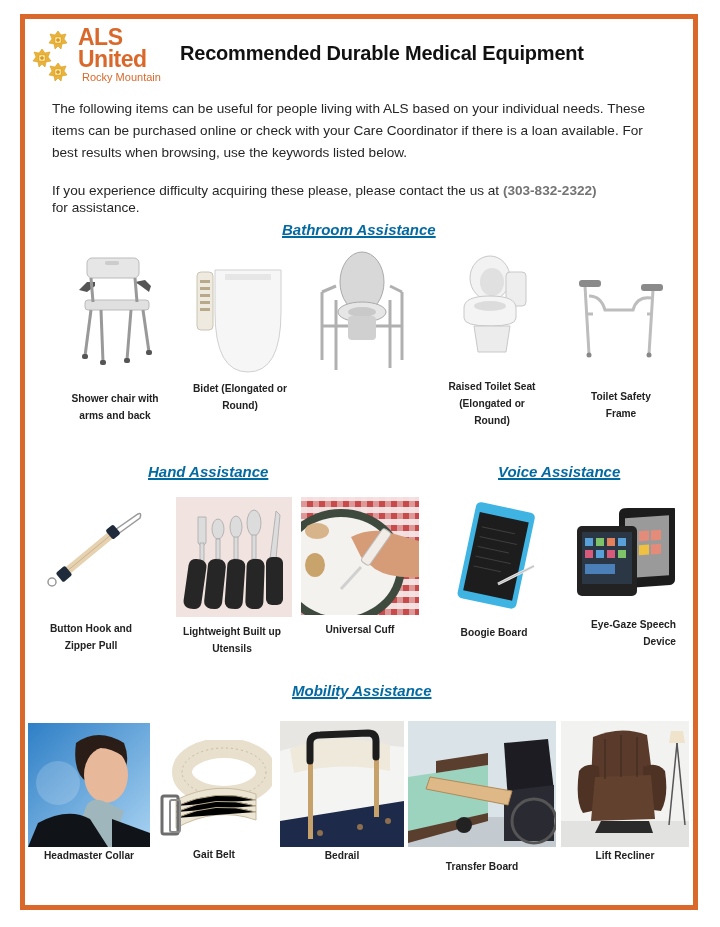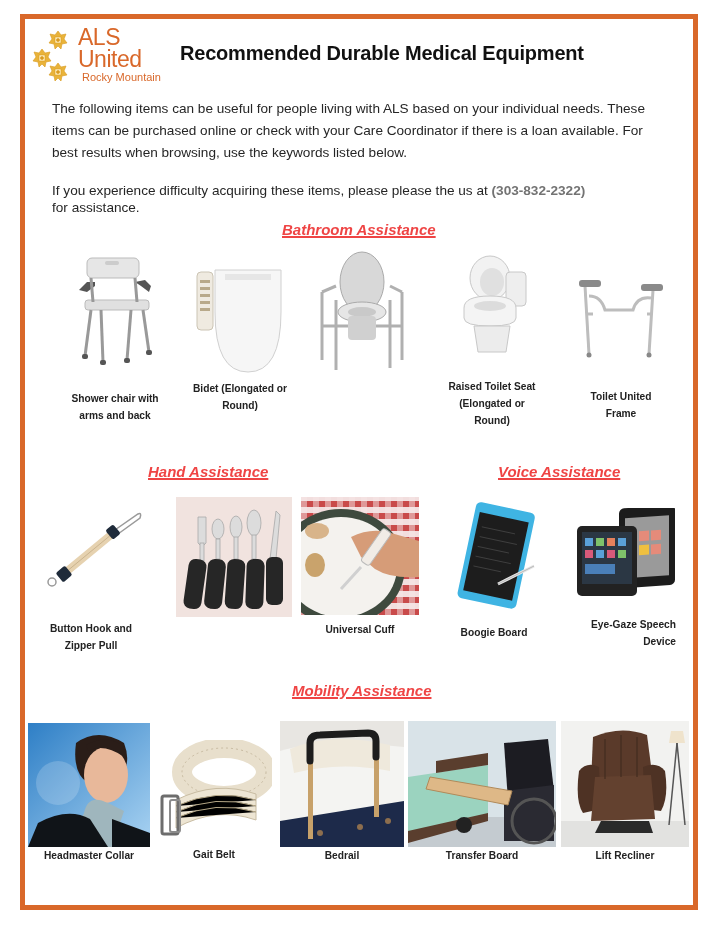--- a/index.html
+++ b/index.html
@@ -7,32 +7,32 @@
   body { position: relative; font-family: "Liberation Sans", "DejaVu Sans", sans-serif; color: #1a1a1a; }
 
   .frame {
     position: absolute; left: 20px; top: 14px; width: 678px; height: 896px;
     border: 5px solid #d9682a; background: #ffffff;
   }
 
   
   .logo { position: absolute; left: 32px; top: 26px; width: 140px; height: 60px; }
   .logo .suns { position: absolute; left: 0; top: 4px; width: 40px; height: 52px; }
-  .logo .brand { position: absolute; left: 46px; top: 0; color: #d9682a; font-weight: normal; font-size: 23px; line-height: 22px; letter-spacing: -0.5px; }
+  .logo .brand { position: absolute; left: 46px; top: 0; color: #d9682a; font-weight: bold; font-size: 23px; line-height: 22px; letter-spacing: -0.5px; }
   .logo .sub { position: absolute; left: 50px; top: 45px; color: #d9682a; font-size: 11px; }
 
   .title { position: absolute; left: 180px; top: 42px; font-size: 20px; font-weight: bold; color: #111; letter-spacing: -0.2px; }
 
   .intro { position: absolute; left: 52px; top: 98px; width: 620px; font-size: 13.6px; line-height: 22px; color: #262626; }
   .contact { position: absolute; left: 52px; top: 182px; width: 620px; font-size: 13.6px; line-height: 17px; color: #262626; }
   .phone { color: #737373; font-weight: bold; }
 
   .section-h {
     position: absolute; font-size: 15px; font-weight: bold; font-style: italic;
-    text-decoration: underline; text-decoration-thickness: 2px; color: #ef4444; white-space: nowrap;
+    text-decoration: underline; text-decoration-thickness: 2px; color: #0369a1; white-space: nowrap;
   }
 
   .item { position: absolute; text-align: center; }
   .item .pic { position: relative; margin: 0 auto; overflow: hidden; }
   .item .cap { font-size: 10.2px; font-weight: bold; color: #222; line-height: 17px; margin-top: 6px; }
   .pic svg { display: block; }
 </style>
 </head>
 <body>
 
@@ -61,21 +61,21 @@
   <div class="brand">
     <div>ALS</div>
     <div>United</div>
   </div>
   <div class="sub">Rocky Mountain</div>
 </div>
 
 <h1 class="title">Recommended Durable Medical Equipment</h1>
 
 <p class="intro">The following items can be useful for people living with ALS based on your individual needs. These items can be purchased online or check with your Care Coordinator if there is a loan available. For best results when browsing, use the keywords listed below.</p>
-<p class="contact"><span>If you experience difficulty acquiring these items, please please the us at </span><span class="phone">(303-832-2322)</span><br><span> for assistance.</span></p>
+<p class="contact"><span>If you experience difficulty acquiring these please, please contact the us at </span><span class="phone">(303-832-2322)</span><br><span> for assistance.</span></p>
 
 <div class="section-h" style="left:282px; top:221px;">Bathroom Assistance</div>
 
 <div class="item" style="left:50px; top:252px; width:130px;">
   <div class="pic" style="width:100px;height:120px;">
     <svg viewBox="0 0 100 120" width="100" height="120">
       <rect x="22" y="6" width="52" height="20" rx="5" fill="#e6e6e6" stroke="#bbb"></rect>
       <rect x="40" y="9" width="14" height="4" rx="2" fill="#ccc"></rect>
       <path d="M14 38 L22 30 L30 30 L30 34 L22 40 Z" fill="#555"></path>
       <path d="M70 30 L80 28 L86 34 L84 40 L76 34 Z" fill="#555"></path>
@@ -160,21 +160,21 @@
         <path d="M18 26 Q30 26 34 40 L62 40 Q66 26 80 28"></path>
         <path d="M16 44 L22 44"></path>
           <path d="M76 44 L80 44"></path>
       </g>
       <rect x="8" y="10" width="22" height="7" rx="3" fill="#8a8a8a"></rect>
       <rect x="70" y="14" width="22" height="7" rx="3" fill="#8a8a8a"></rect>
       <circle cx="18" cy="85" r="2.5" fill="#888"></circle>
         <circle cx="78" cy="85" r="2.5" fill="#888"></circle>
     </svg>
   </div>
-  <div class="cap" style="width:70px;margin:28px auto 0;">Toilet United Frame</div>
+  <div class="cap" style="width:70px;margin:28px auto 0;">Toilet Safety Frame</div>
 </div>
 
 <div class="section-h" style="left:148px; top:463px;">Hand  Assistance</div>
 
 <div class="item" style="left:36px; top:500px; width:110px;">
   <div class="pic" style="width:110px;height:100px;">
     <svg viewBox="0 0 110 100" width="110" height="100">
       <path d="M76 32 L102 14 Q106 12 104 18 L82 34" stroke="#9a9a9a" stroke-width="1.5" fill="none"></path>
       <line x1="30" y1="72" x2="76" y2="34" stroke="#e6d2b0" stroke-width="8" stroke-linecap="round"></line>
       <line x1="30" y1="72" x2="76" y2="34" stroke="#cbb48e" stroke-width="1"></line>
@@ -202,20 +202,21 @@
       </g>
       <g fill="#262626">
         <rect x="10" y="62" width="18" height="50" rx="7" transform="rotate(8 19 87)"></rect>
         <rect x="30" y="62" width="18" height="50" rx="7" transform="rotate(6 39 87)"></rect>
         <rect x="50" y="62" width="18" height="50" rx="7" transform="rotate(4 59 87)"></rect>
         <rect x="70" y="62" width="18" height="50" rx="7" transform="rotate(2 79 87)"></rect>
         <rect x="90" y="60" width="17" height="48" rx="6"></rect>
       </g>
     </svg>
   </div>
+  <div class="cap" style="width:120px;">Lightweight Built up Utensils</div>
 </div>
 
 <div class="item" style="left:300px; top:497px; width:120px;">
   <div class="pic" style="width:118px;height:118px;background:repeating-linear-gradient(0deg,#c94a4a 0 6px,#f2dede 6px 12px),#fff;">
     <svg viewBox="0 0 118 118" width="118" height="118" style="position:absolute;left:0;top:0;">
       <rect width="118" height="118" fill="url(#chk)" opacity="0.5"></rect>
       <defs>
           <pattern id="chk" width="12" height="12" patternUnits="userSpaceOnUse">
             <rect width="6" height="12" fill="#f5e6e6"></rect>
           </pattern>
@@ -347,21 +348,21 @@
       <path d="M0 56 L80 44 L80 96 L0 116 Z" fill="#9bd3bf"></path>
       <path d="M0 110 L80 92 L80 100 L0 122 Z" fill="#5a3e2e"></path>
       <path d="M28 40 L80 32 L80 44 L28 52 Z" fill="#5a3e2e"></path>
       <path d="M96 22 L140 18 L146 70 L100 80 Z" fill="#1c1c22"></path>
       <path d="M96 70 L146 64 L146 120 L96 120 Z" fill="#2a2a32"></path>
       <circle cx="126" cy="100" r="22" fill="none" stroke="#555" stroke-width="3"></circle>
       <circle cx="56" cy="104" r="8" fill="#222"></circle>
       <path d="M22 56 L104 70 L100 84 L18 68 Z" fill="#deb887" stroke="#b08a5a"></path>
     </svg>
   </div>
-  <div class="cap" style="width:110px;margin:0 auto;">Transfer Board</div>
+  <div class="cap" style="width:110px;margin:11px auto;">Transfer Board</div>
 </div>
 
 <div class="item" style="left:560px; top:721px; width:130px;">
   <div class="pic" style="width:128px;height:126px;background:#f2f2f0;">
     <svg viewBox="0 0 128 126" width="128" height="126" style="position:absolute;left:0;top:0;">
       <rect x="0" y="100" width="128" height="26" fill="#e2e2e0"></rect>
       <path d="M110 10 L122 10 L124 22 L108 22 Z" fill="#efe3cc"></path>
       <line x1="116" y1="22" x2="108" y2="104" stroke="#555" stroke-width="1.5"></line>
       <line x1="116" y1="22" x2="124" y2="104" stroke="#555" stroke-width="1.5"></line>
       <path d="M32 16 Q60 4 86 14 L92 60 L30 62 Z" fill="#5a3a2a"></path>

